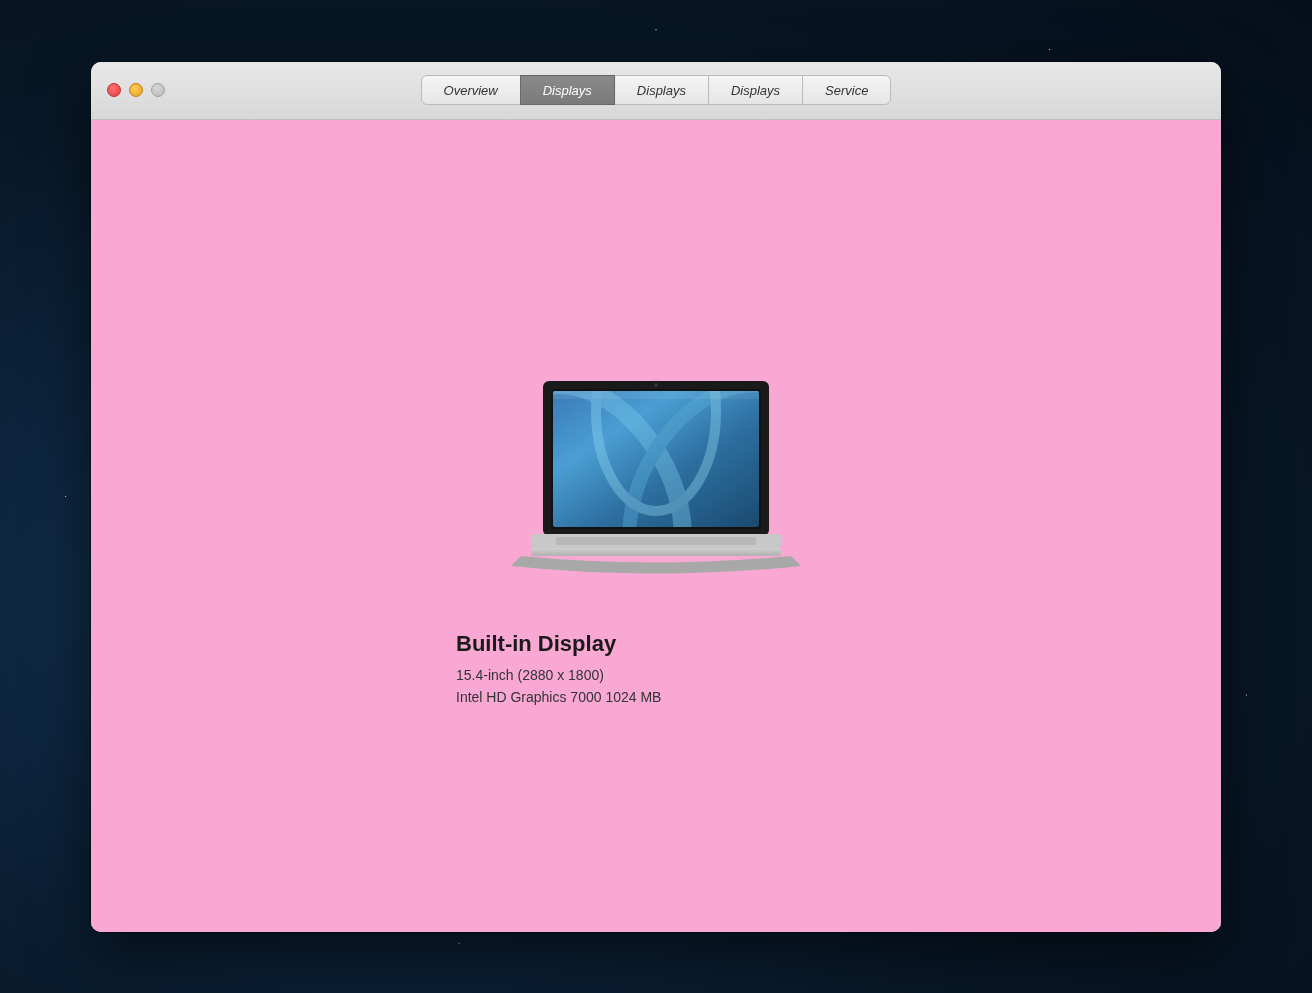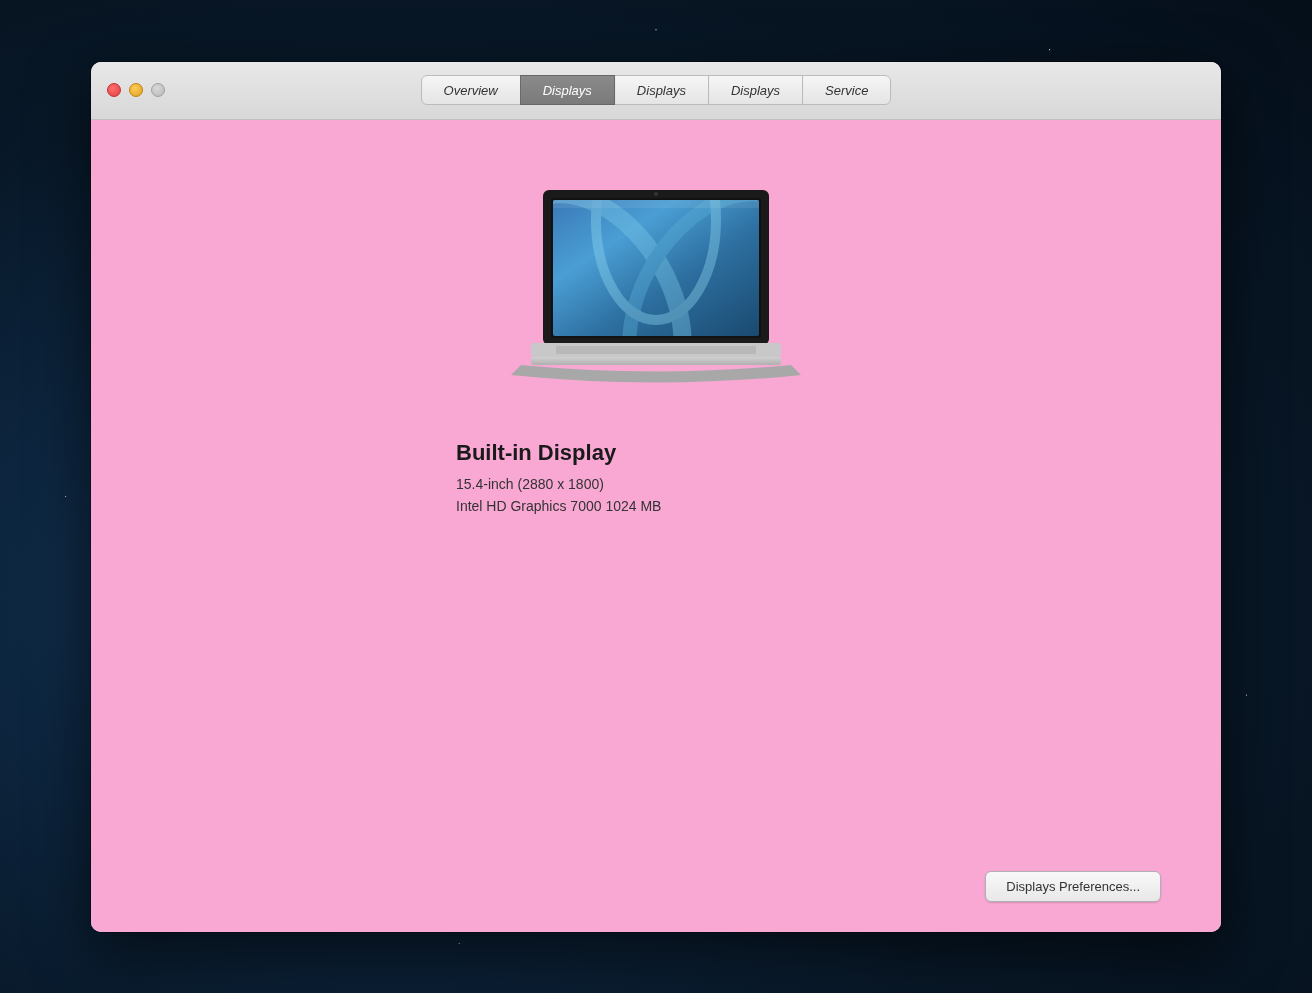--- a/index.html
+++ b/index.html
@@ -256,17 +256,14 @@
 
       <rect x="52" y="20" width="206" height="8" rx="2" ry="0" fill="rgba(255,255,255,0.08)"></rect>
     </svg>
 
     <div class="info-block">
       <span class="display-name-text">Built-in Display</span>
       <span class="info-line">15.4-inch (2880 x 1800)</span>
       <span class="info-line">Intel HD Graphics 7000 1024 MB</span>
     </div>
 
-    <div class="bottom-bar">
-      <button class="pref-button">Displays Preferences...</button>
-    </div>
   </div>
 </div>
 
 </body></html>

